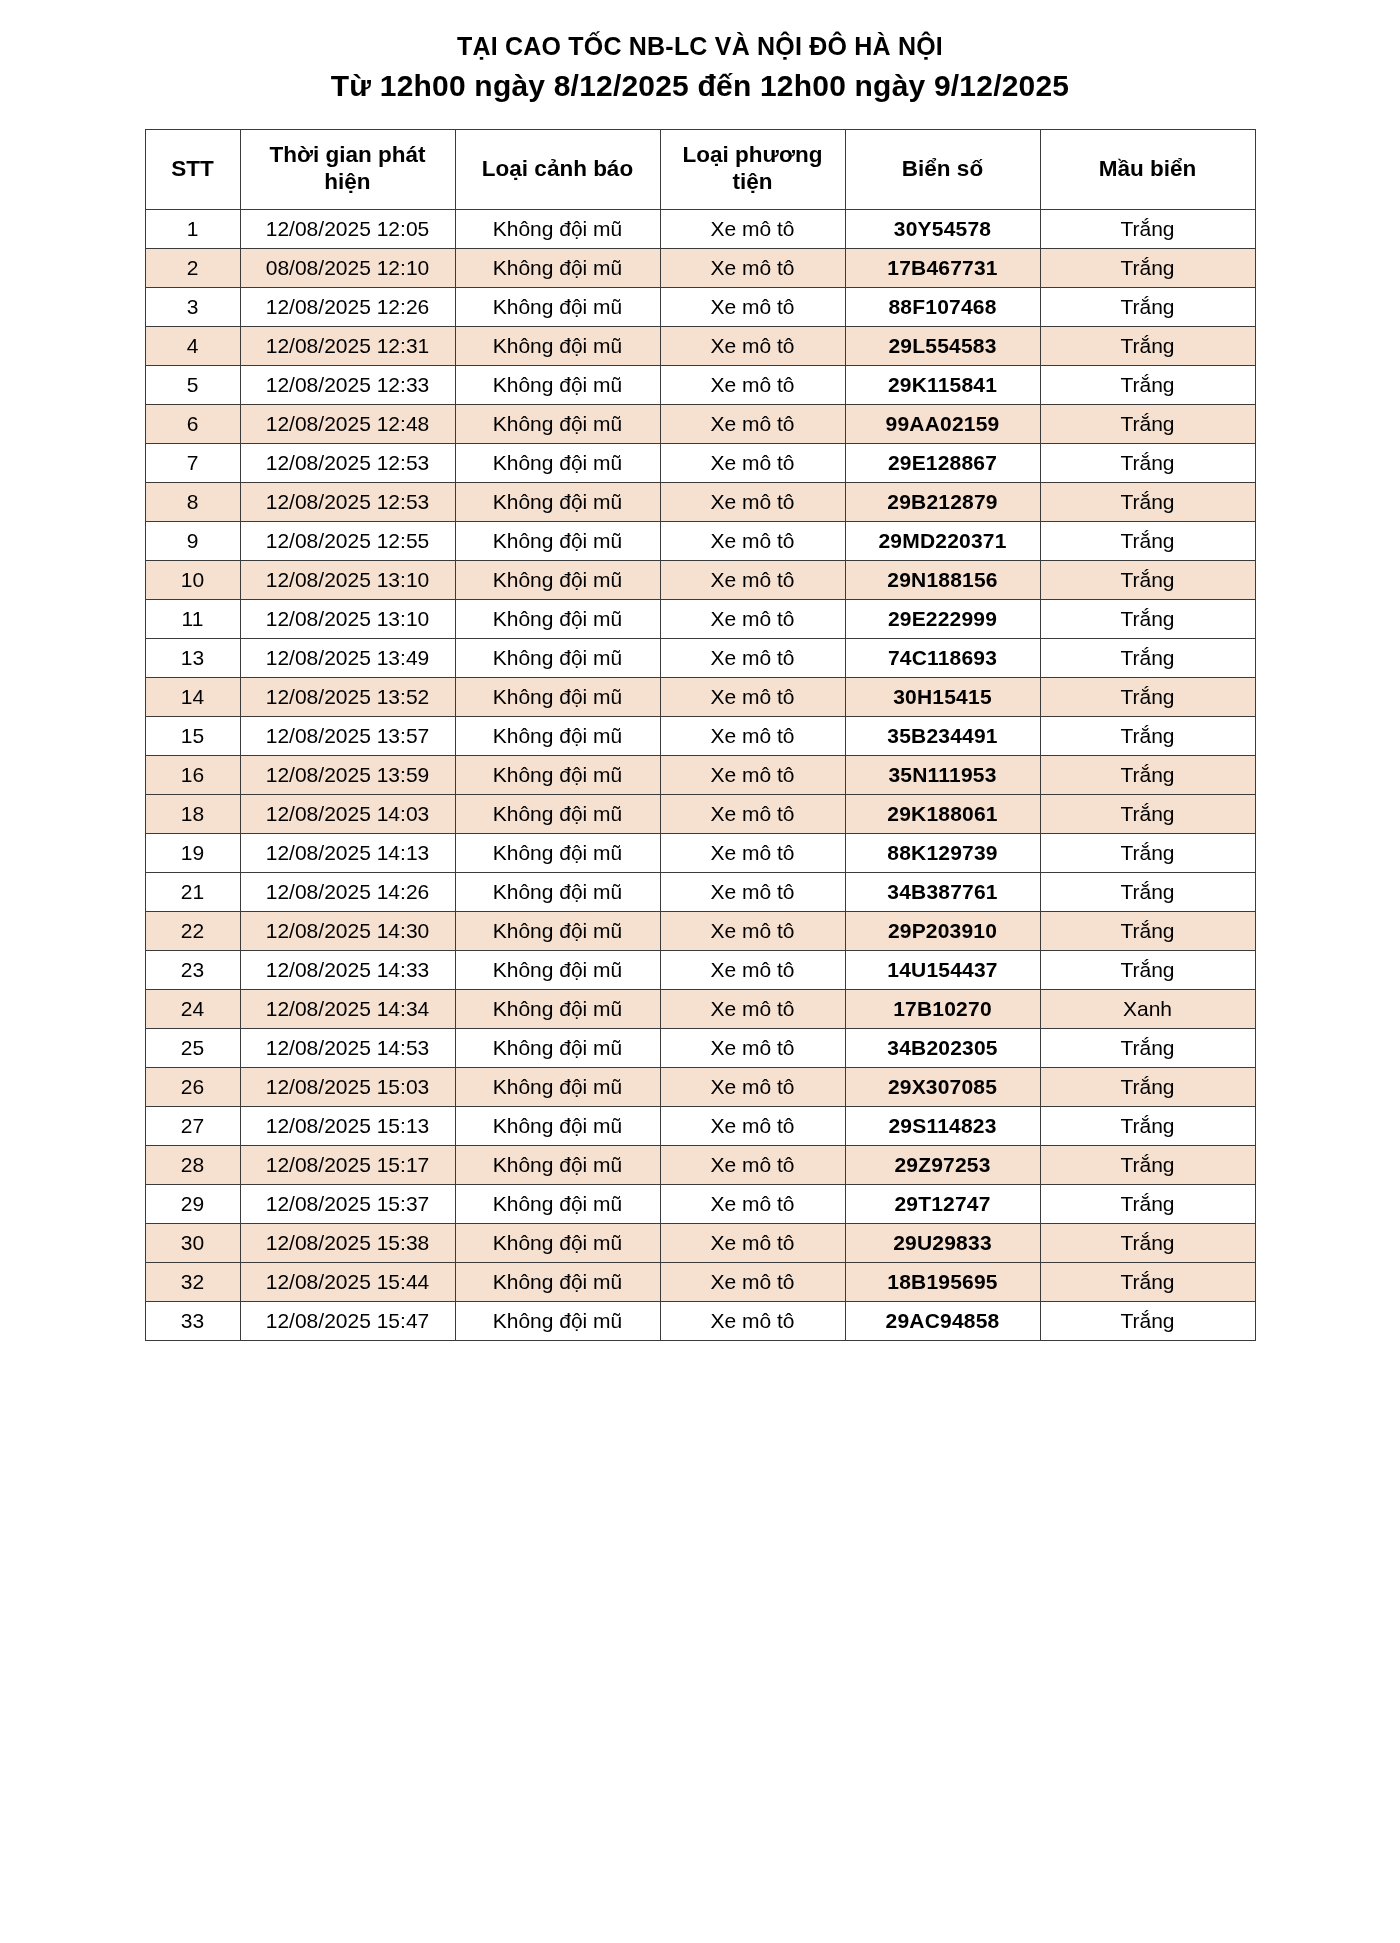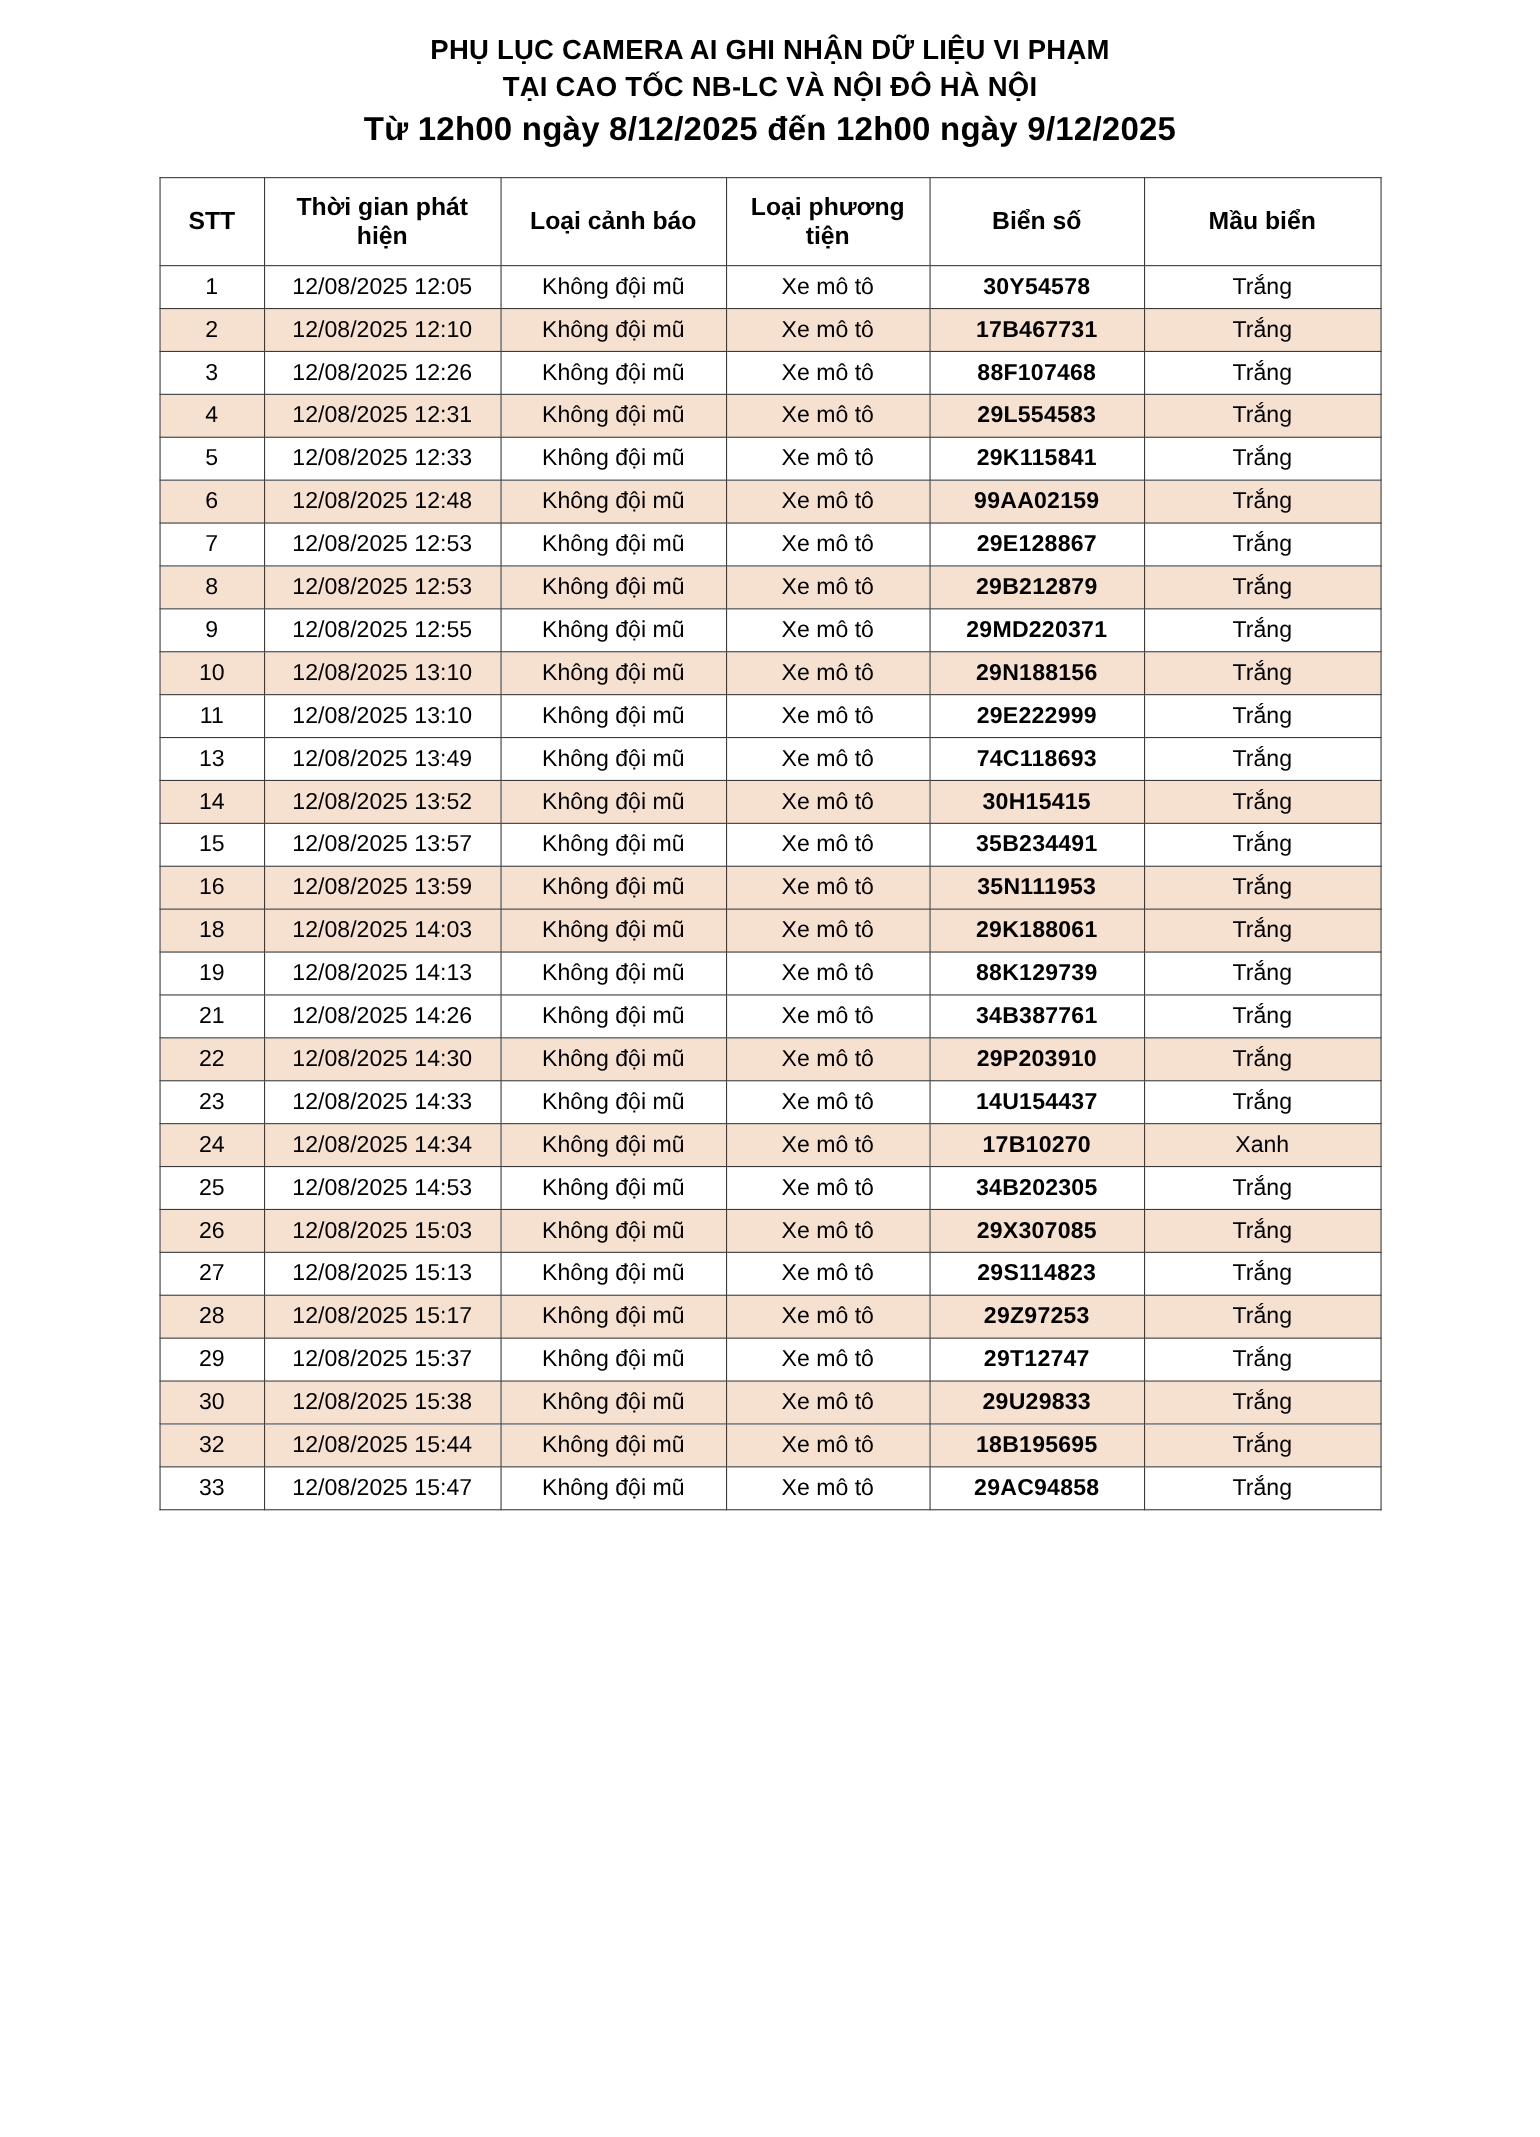--- a/index.html
+++ b/index.html
@@ -87,21 +87,20 @@
   td.vehicle { font-size: 21px; }
   td.plate   { font-size: 21px; font-weight: bold; letter-spacing: 0.2px; margin-left: 15px; }
   td.color   { font-size: 21px; }
 </style>
 </head>
 <body>
 
 <div class="page">
 
   <div class="title-block">
-    <div class="title-line title-line-1">PHỤ LỤC CAMERA AI GHI NHẬN DỮ LIỆU VI PHẠM</div>
     <div class="title-line title-line-2">TẠI CAO TỐC NB-LC VÀ NỘI ĐÔ HÀ NỘI</div>
     <div class="title-line title-line-3">Từ 12h00 ngày 8/12/2025 đến 12h00 ngày 9/12/2025</div>
   </div>
 
   <div class="table-wrap">
     <table class="report">
       <colgroup>
         <col class="c-stt">
         <col class="c-time">
         <col class="c-warn">
@@ -123,21 +122,21 @@
           <tr>
             <td class="stt">1</td>
             <td class="time">12/08/2025 12:05</td>
             <td class="warn">Không đội mũ</td>
             <td class="vehicle">Xe mô tô</td>
             <td class="plate">30Y54578</td>
             <td class="color">Trắng</td>
           </tr>
           <tr class="alt">
             <td class="stt">2</td>
-            <td class="time">12/08/2025 12:10</td>
+            <td class="time">08/08/2025 12:10</td>
             <td class="warn">Không đội mũ</td>
             <td class="vehicle">Xe mô tô</td>
             <td class="plate">17B467731</td>
             <td class="color">Trắng</td>
           </tr>
           <tr>
             <td class="stt">3</td>
             <td class="time">12/08/2025 12:26</td>
             <td class="warn">Không đội mũ</td>
             <td class="vehicle">Xe mô tô</td>

